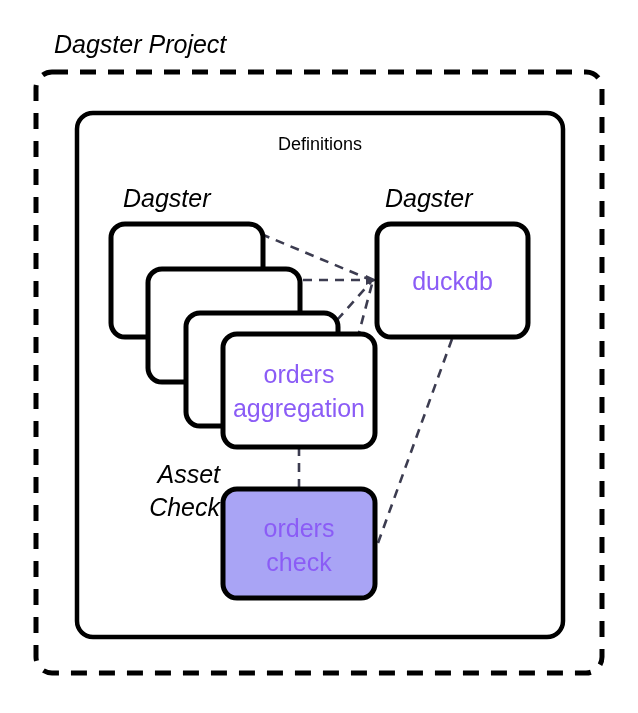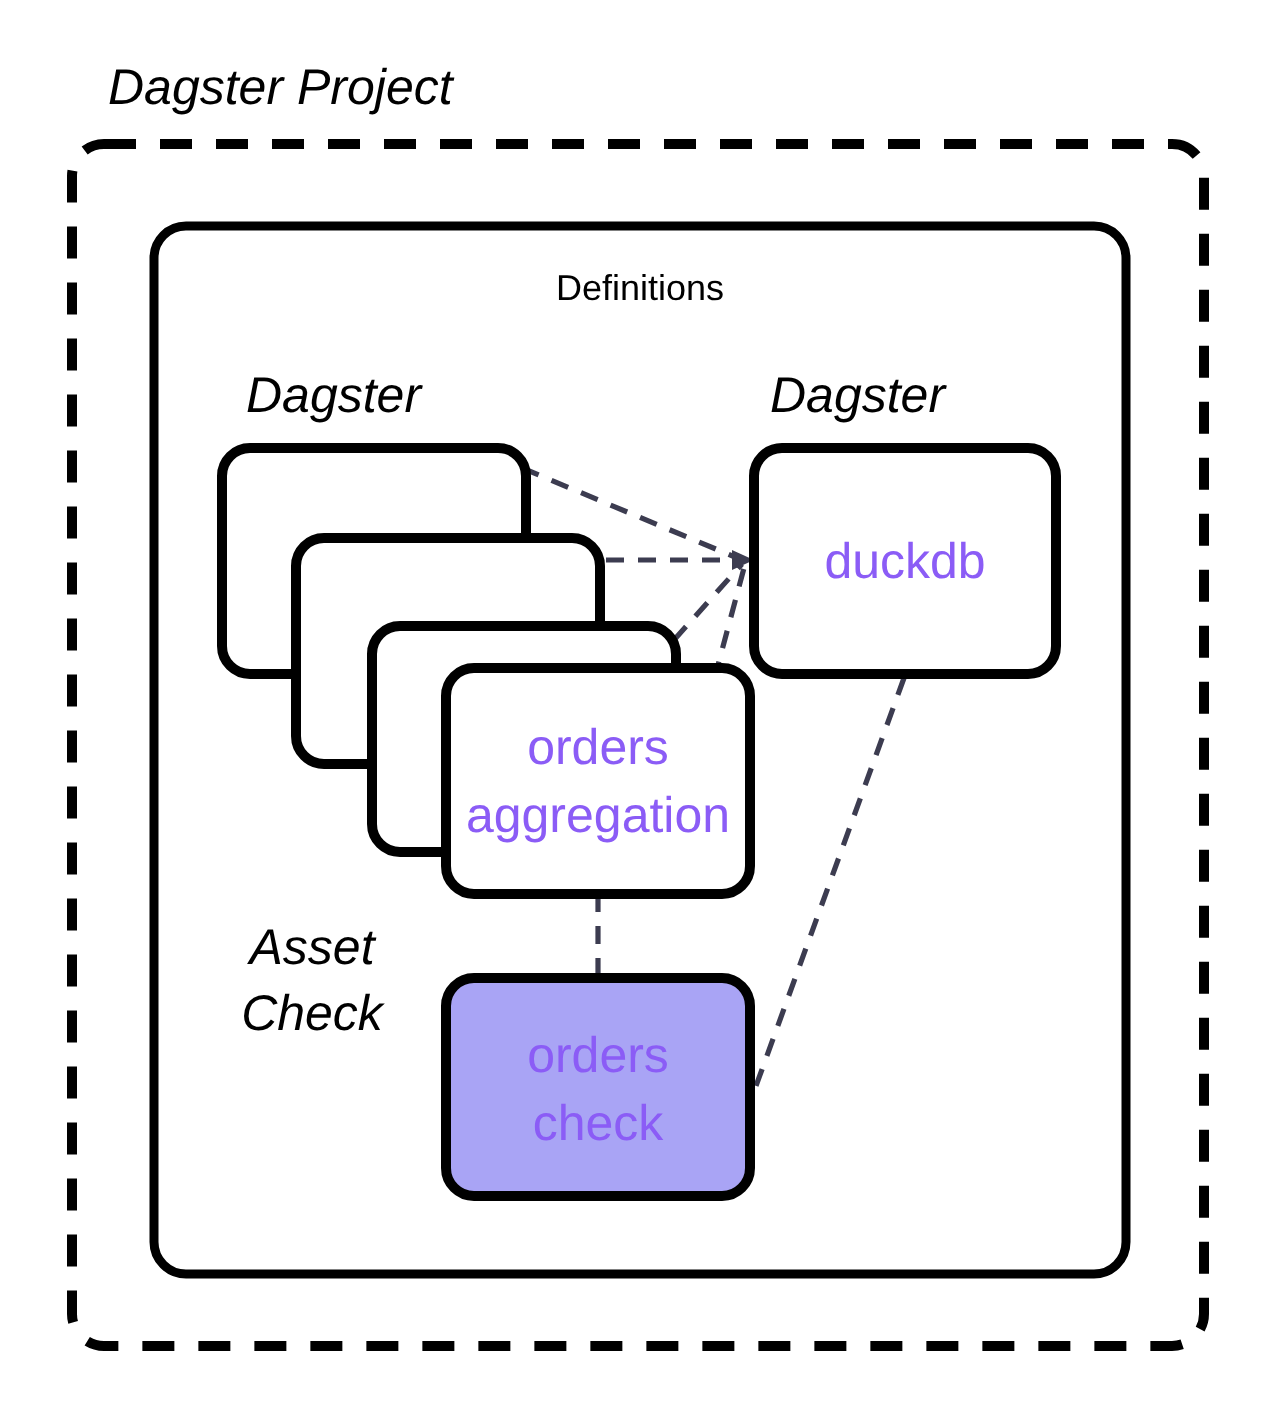--- a/index.html
+++ b/index.html
@@ -42,21 +42,21 @@
     top: 184px;
   }
   #resource-label {
     left: 385px;
     top: 184px;
   }
   #assetcheck-label {
     left: 92px;
     top: 458px;
     width: 128px;
-    text-align: center;
+    text-align: right;
     line-height: 33px;
   }
   #definitions-title {
     position: absolute;
     left: 77px;
     top: 134px;
     width: 486px;
     text-align: center;
     font-size: 18px;
     font-style: normal;

